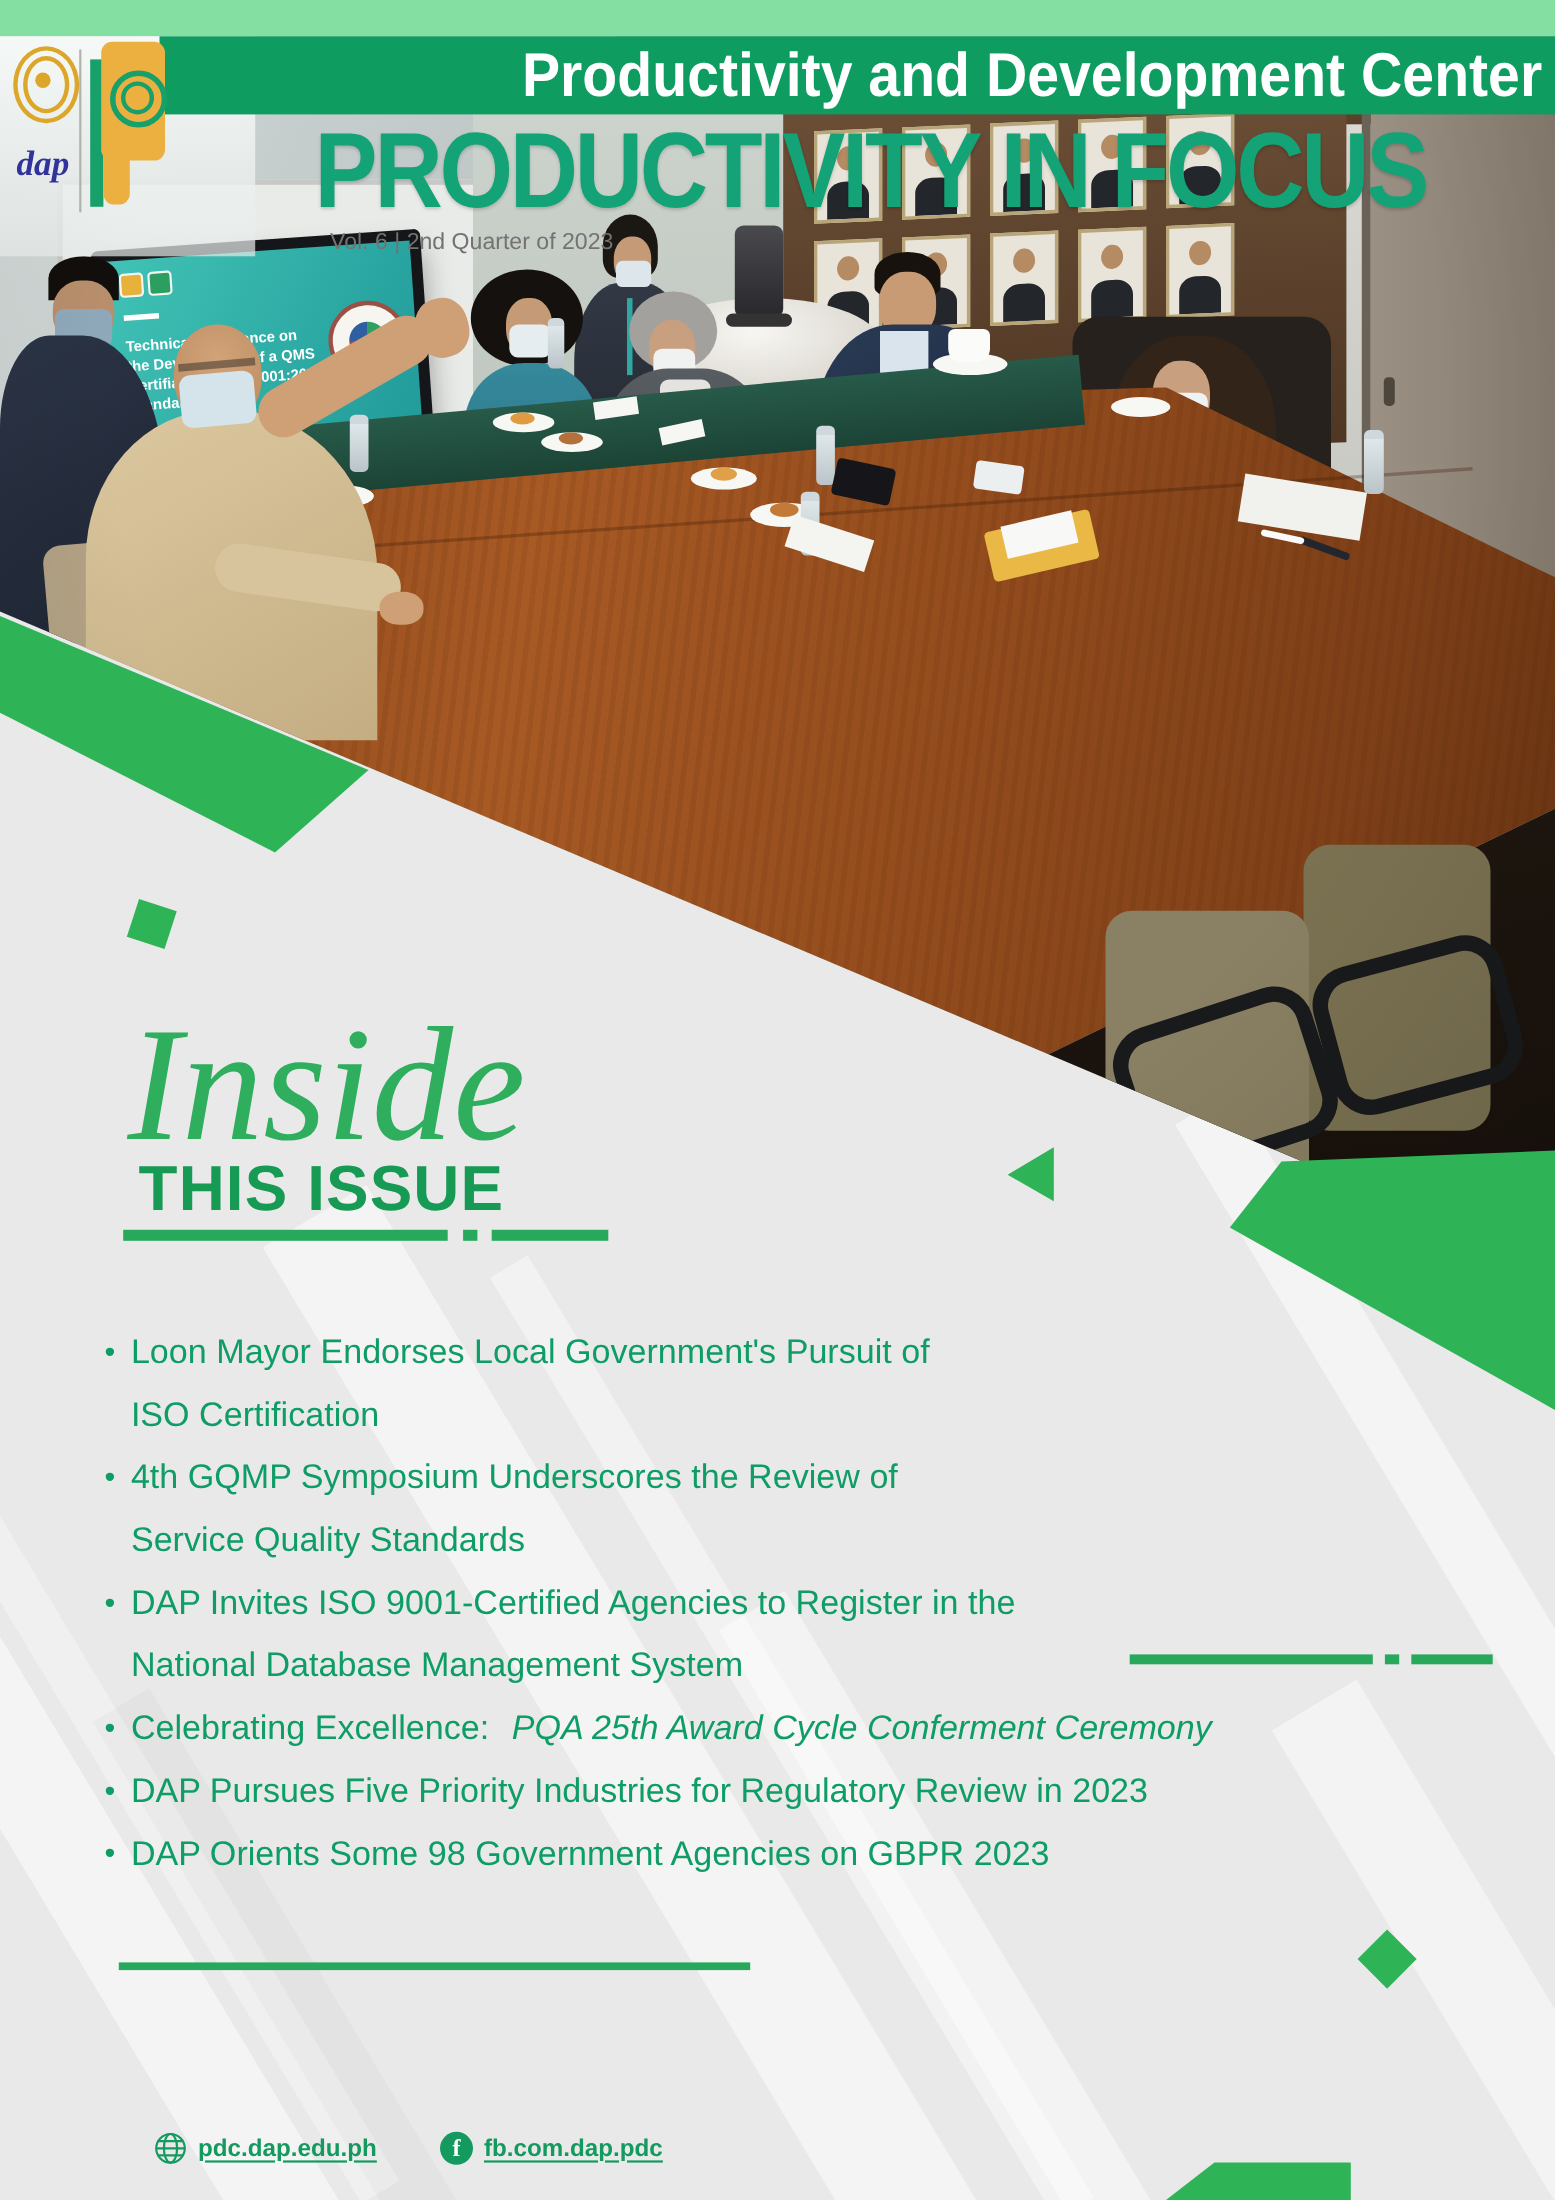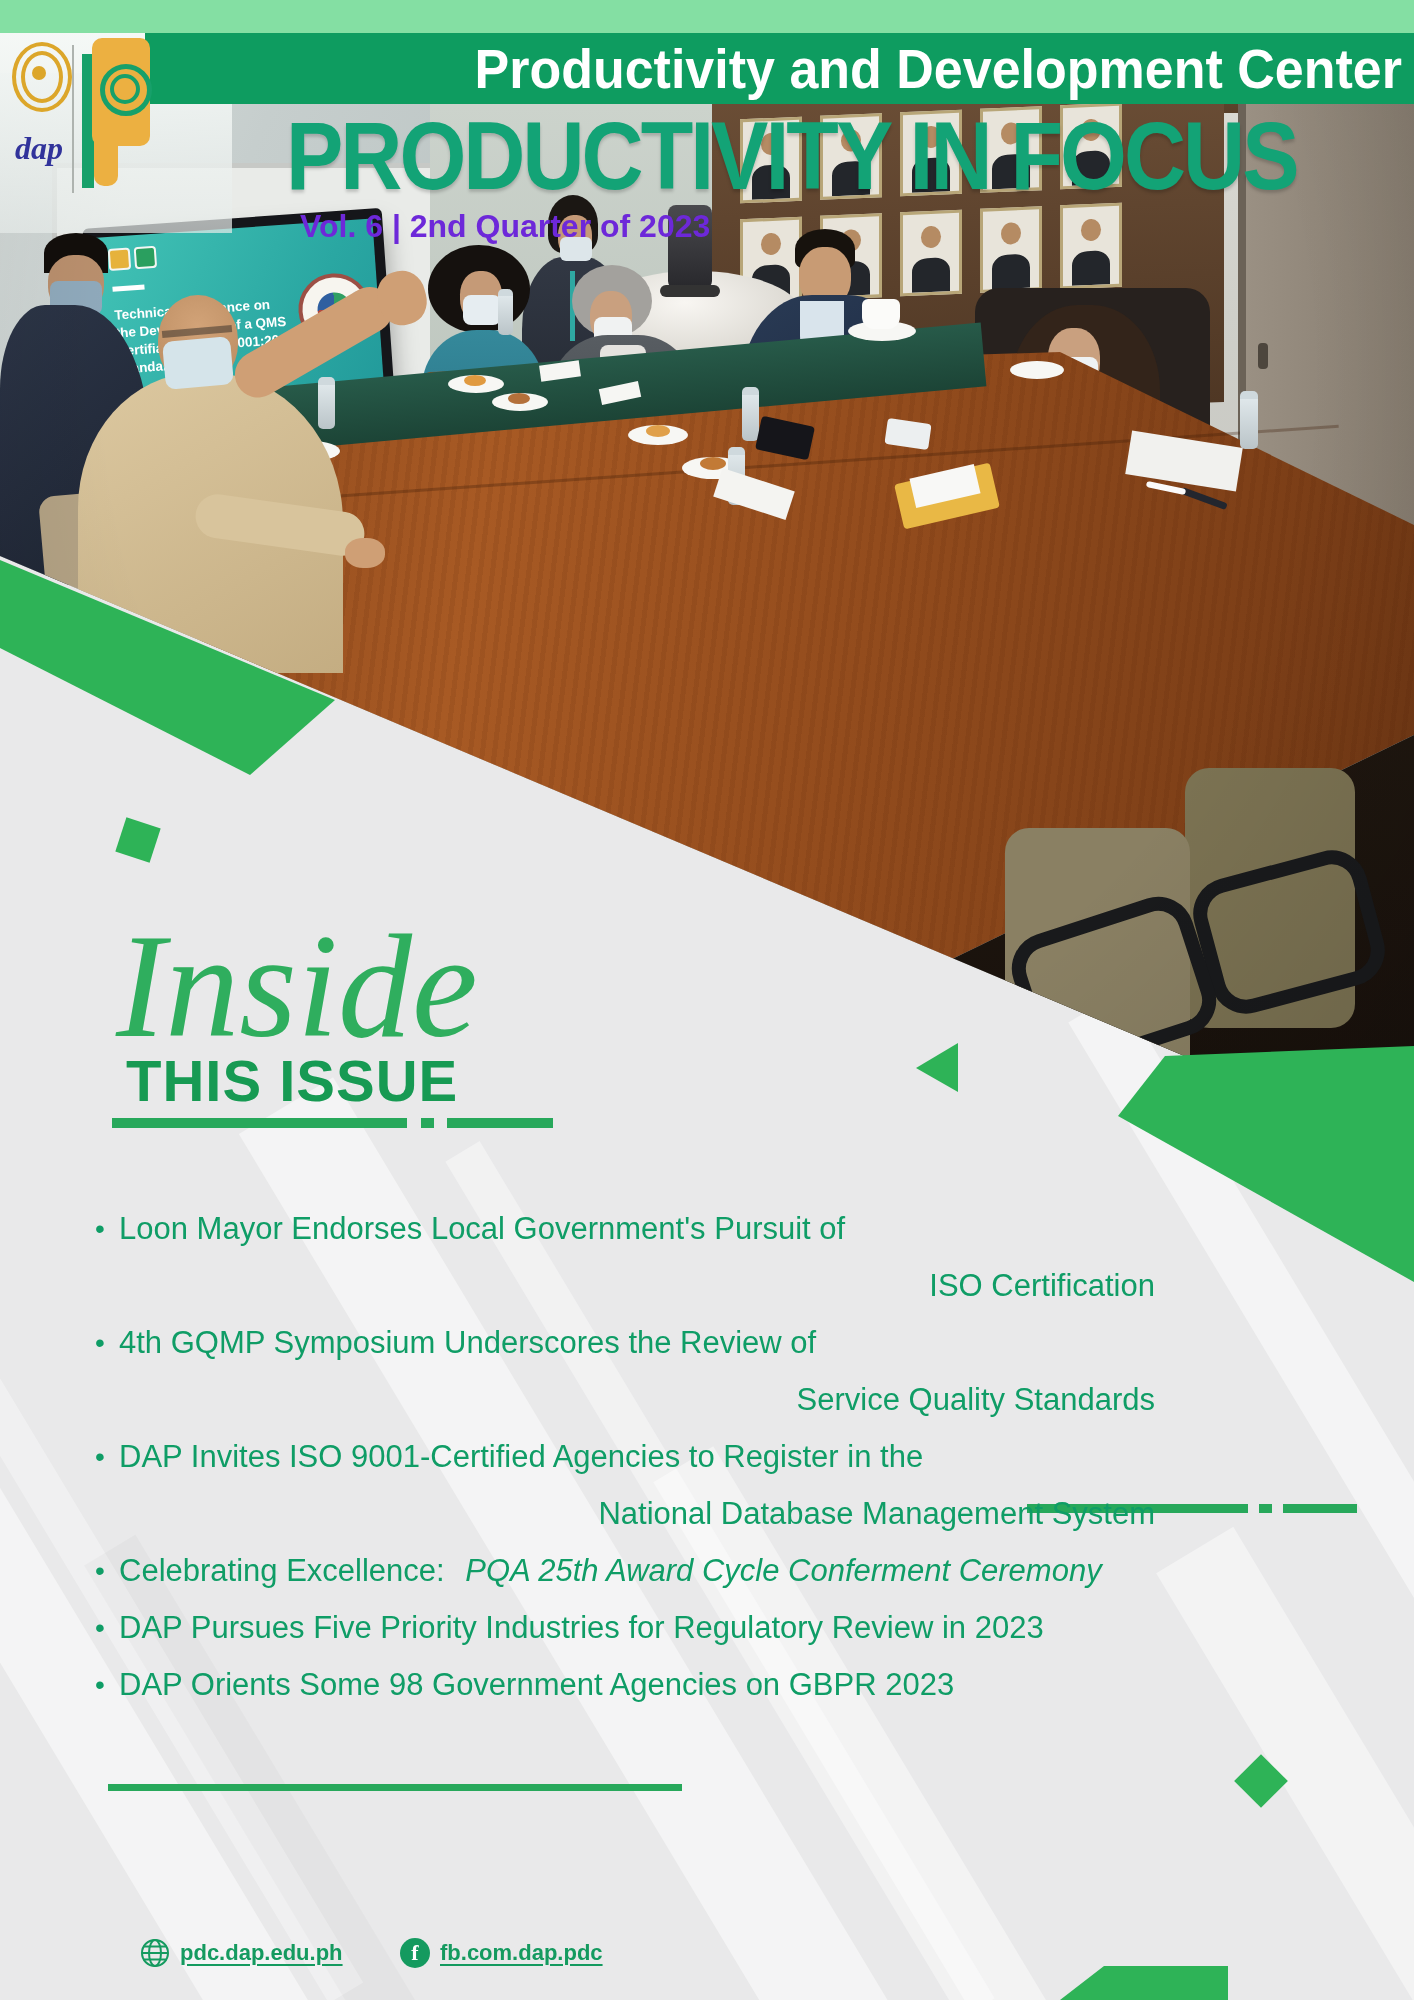--- a/index.html
+++ b/index.html
@@ -18,30 +18,30 @@
   
   .topstrip{left:0;top:0;width:1414px;height:33px;background:#84dfa3;z-index:5;}
   .logo-panel{left:0;top:33px;width:232px;height:200px;z-index:6;
       background:linear-gradient(180deg,rgba(246,250,248,.95),rgba(230,235,233,.70));}
   .banner{left:145px;top:33px;width:1269px;height:71px;background:#0e9c60;z-index:6;
       display:flex;align-items:center;justify-content:flex-end;padding-right:12px;box-sizing:border-box;}
   .banner span{color:#fff;font-weight:bold;font-size:52px;letter-spacing:0px;transform:scaleY(1.08);white-space:nowrap;}
   .maintitle{left:286px;top:100px;z-index:6;color:#13a376;font-weight:bold;font-size:86px;
       letter-spacing:-3px;white-space:nowrap;transform:scaleY(1.13);transform-origin:left top;
       text-shadow:0 2px 3px rgba(0,0,0,.18);}
-  .issueinfo{left:300px;top:208px;z-index:6;color:#6d28d9;font-weight:bold;font-size:32px;white-space:nowrap;}
+  .issueinfo{left:300px;top:208px;z-index:6;color:#737373;font-weight:normal;font-size:21px;white-space:nowrap;}
   
   .inside-script{left:116px;top:912px;z-index:4;color:#2fae5e;font-family:"Liberation Serif",serif;
       font-style:italic;font-size:148px;line-height:1;}
   .this-issue{left:90px;top:1047px;z-index:4;color:#179a53;font-weight:bold;font-size:58px;letter-spacing:1px;margin-left:36px;}
   .gbar{position:absolute;height:10px;background:#27a85b;z-index:4;}
   .toc{left:95px;top:1200px;width:1060px;z-index:4;color:#0f9d66;font-size:31px;line-height:57px;}
   .toc-item{position:relative;padding-left:24px;white-space:nowrap;}
   .toc-item::before{content:"\2022";position:absolute;left:0;top:0;font-size:28px;}
-  .toc-line2{white-space:nowrap;text-align:right;}
+  .toc-line2{white-space:nowrap;}
   .ital{font-style:italic;margin-left:12px;}
   .footer-rule{left:108px;top:1784px;width:574px;height:7px;background:#27a85b;z-index:4;}
   .flink{position:absolute;display:flex;align-items:center;gap:10px;z-index:4;color:#149a5f;}
   .flink .lbl{font-size:22px;font-weight:bold;text-decoration:underline;text-underline-offset:4px;text-decoration-thickness:2px;}
   .decor{position:absolute;left:0;top:0;z-index:3;pointer-events:none;}
 </style>
 </head>
 <body>
 
 <div class="page">

